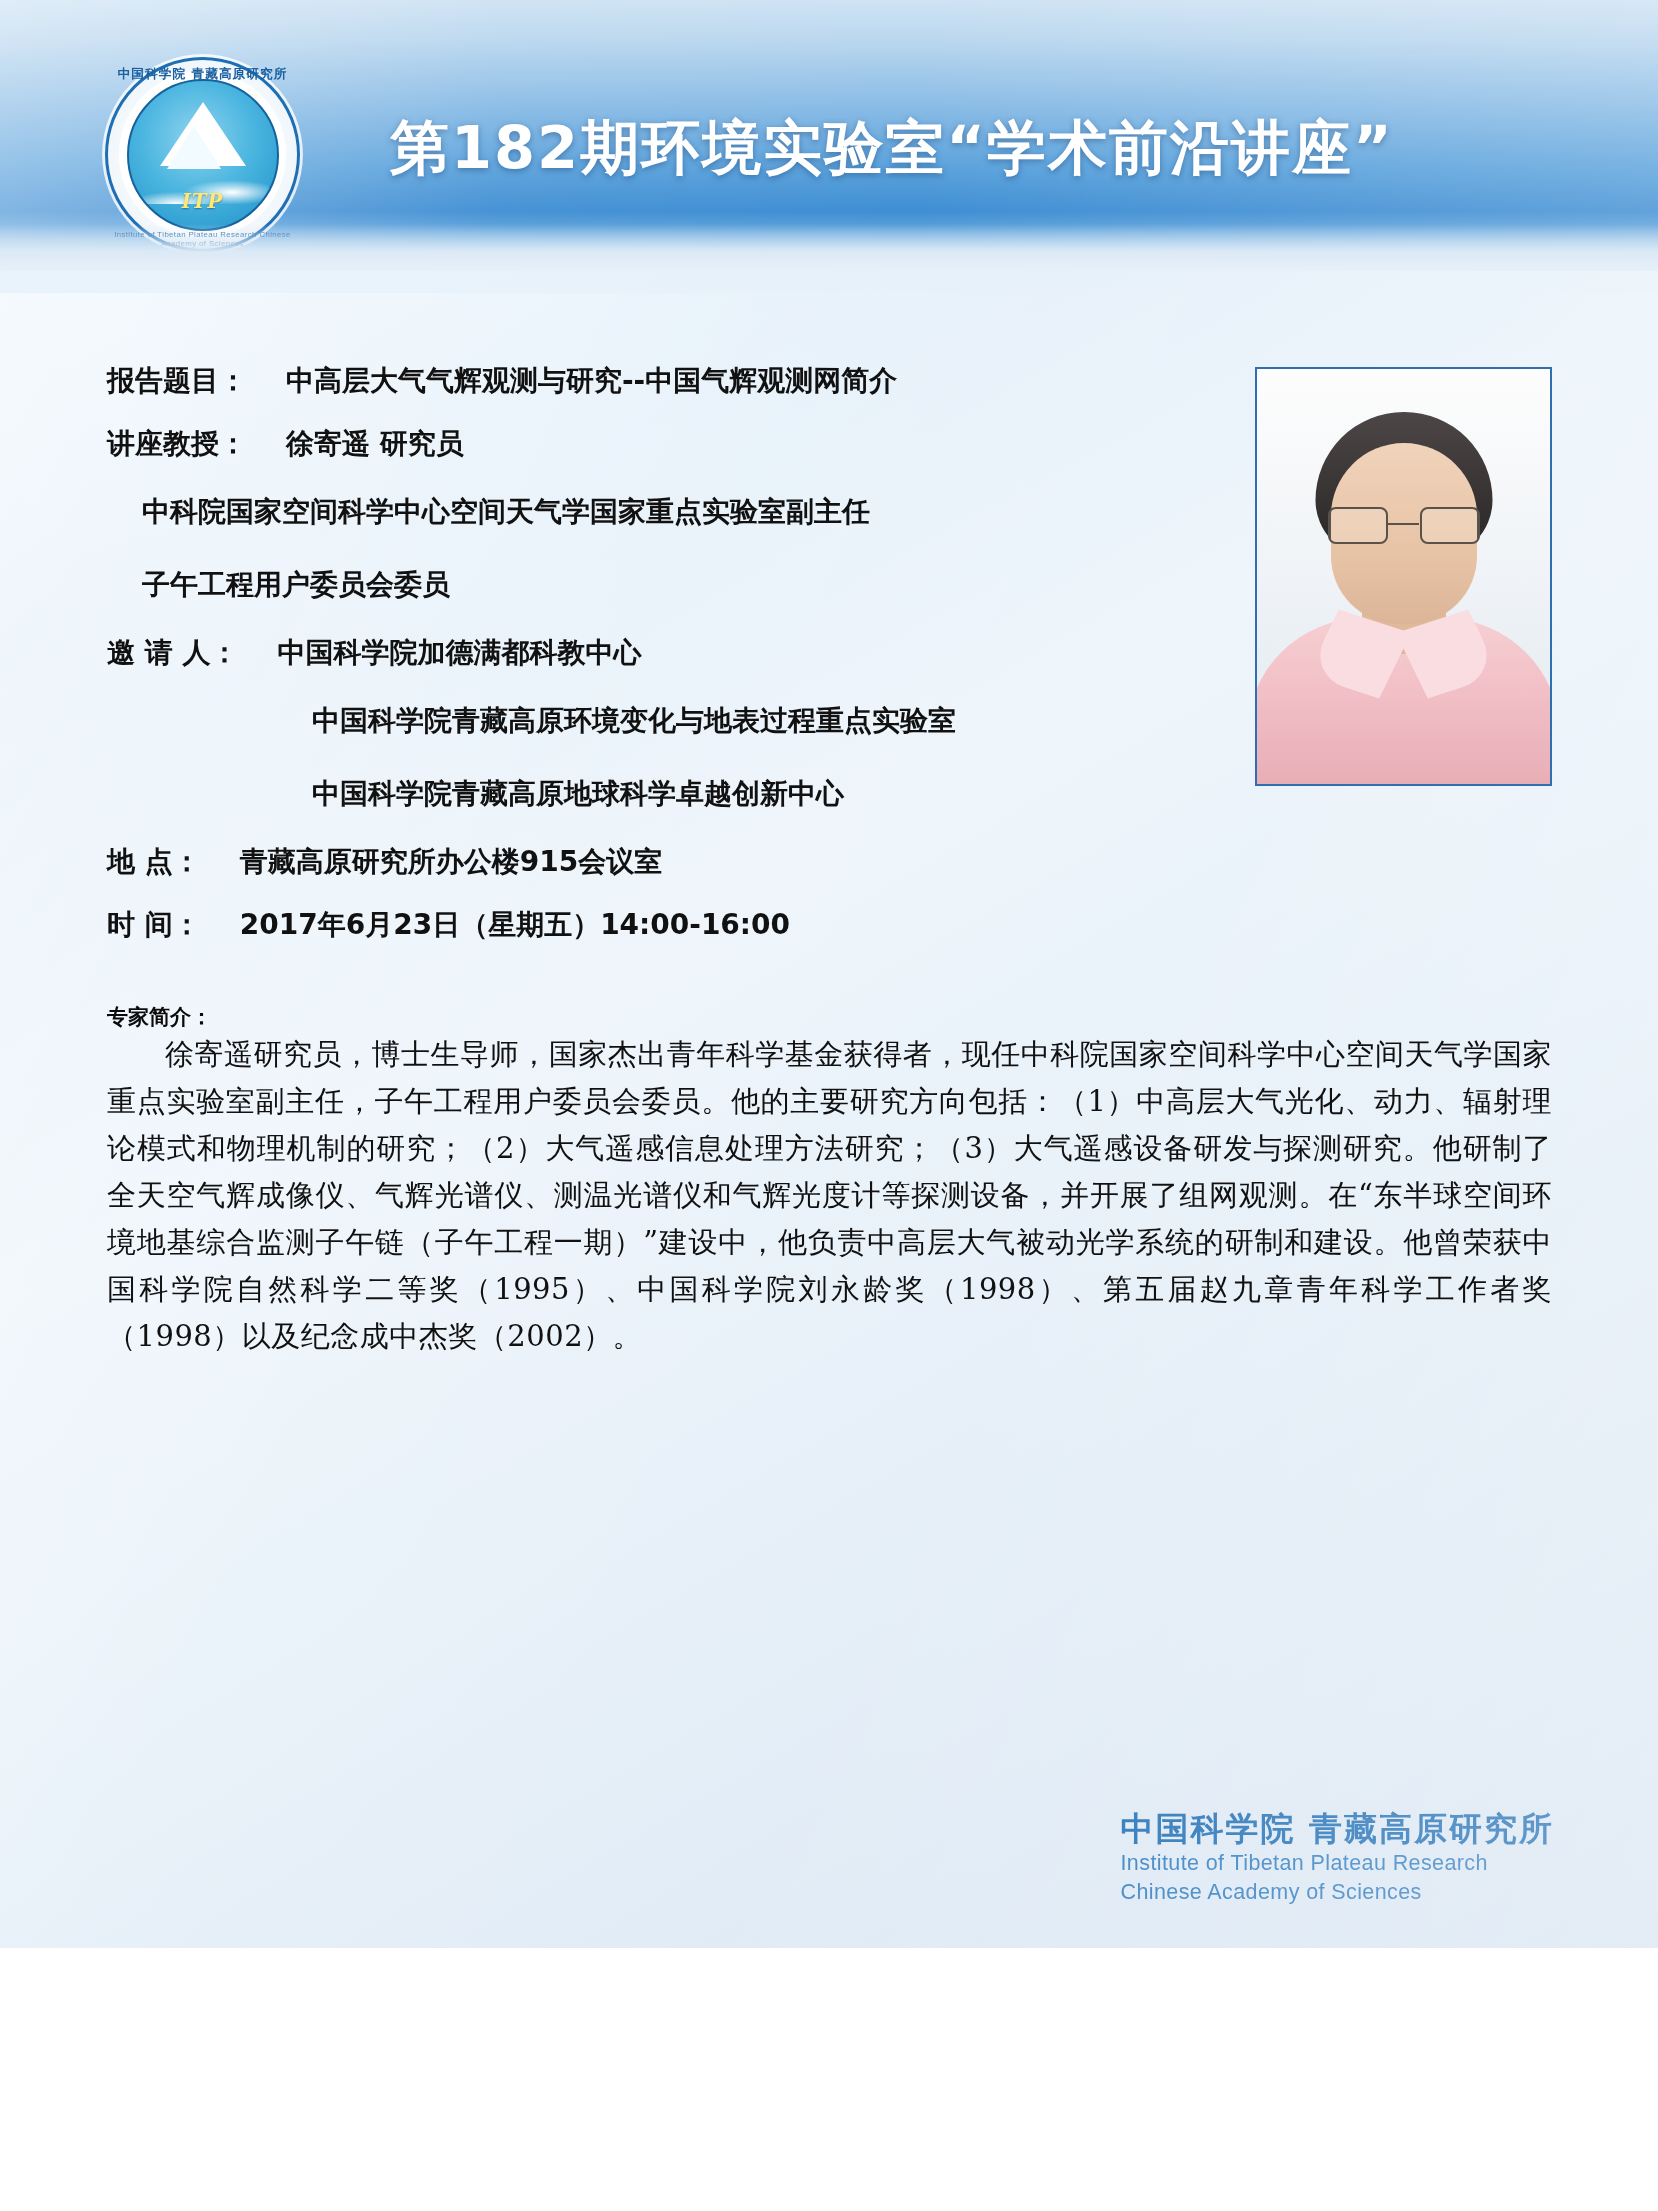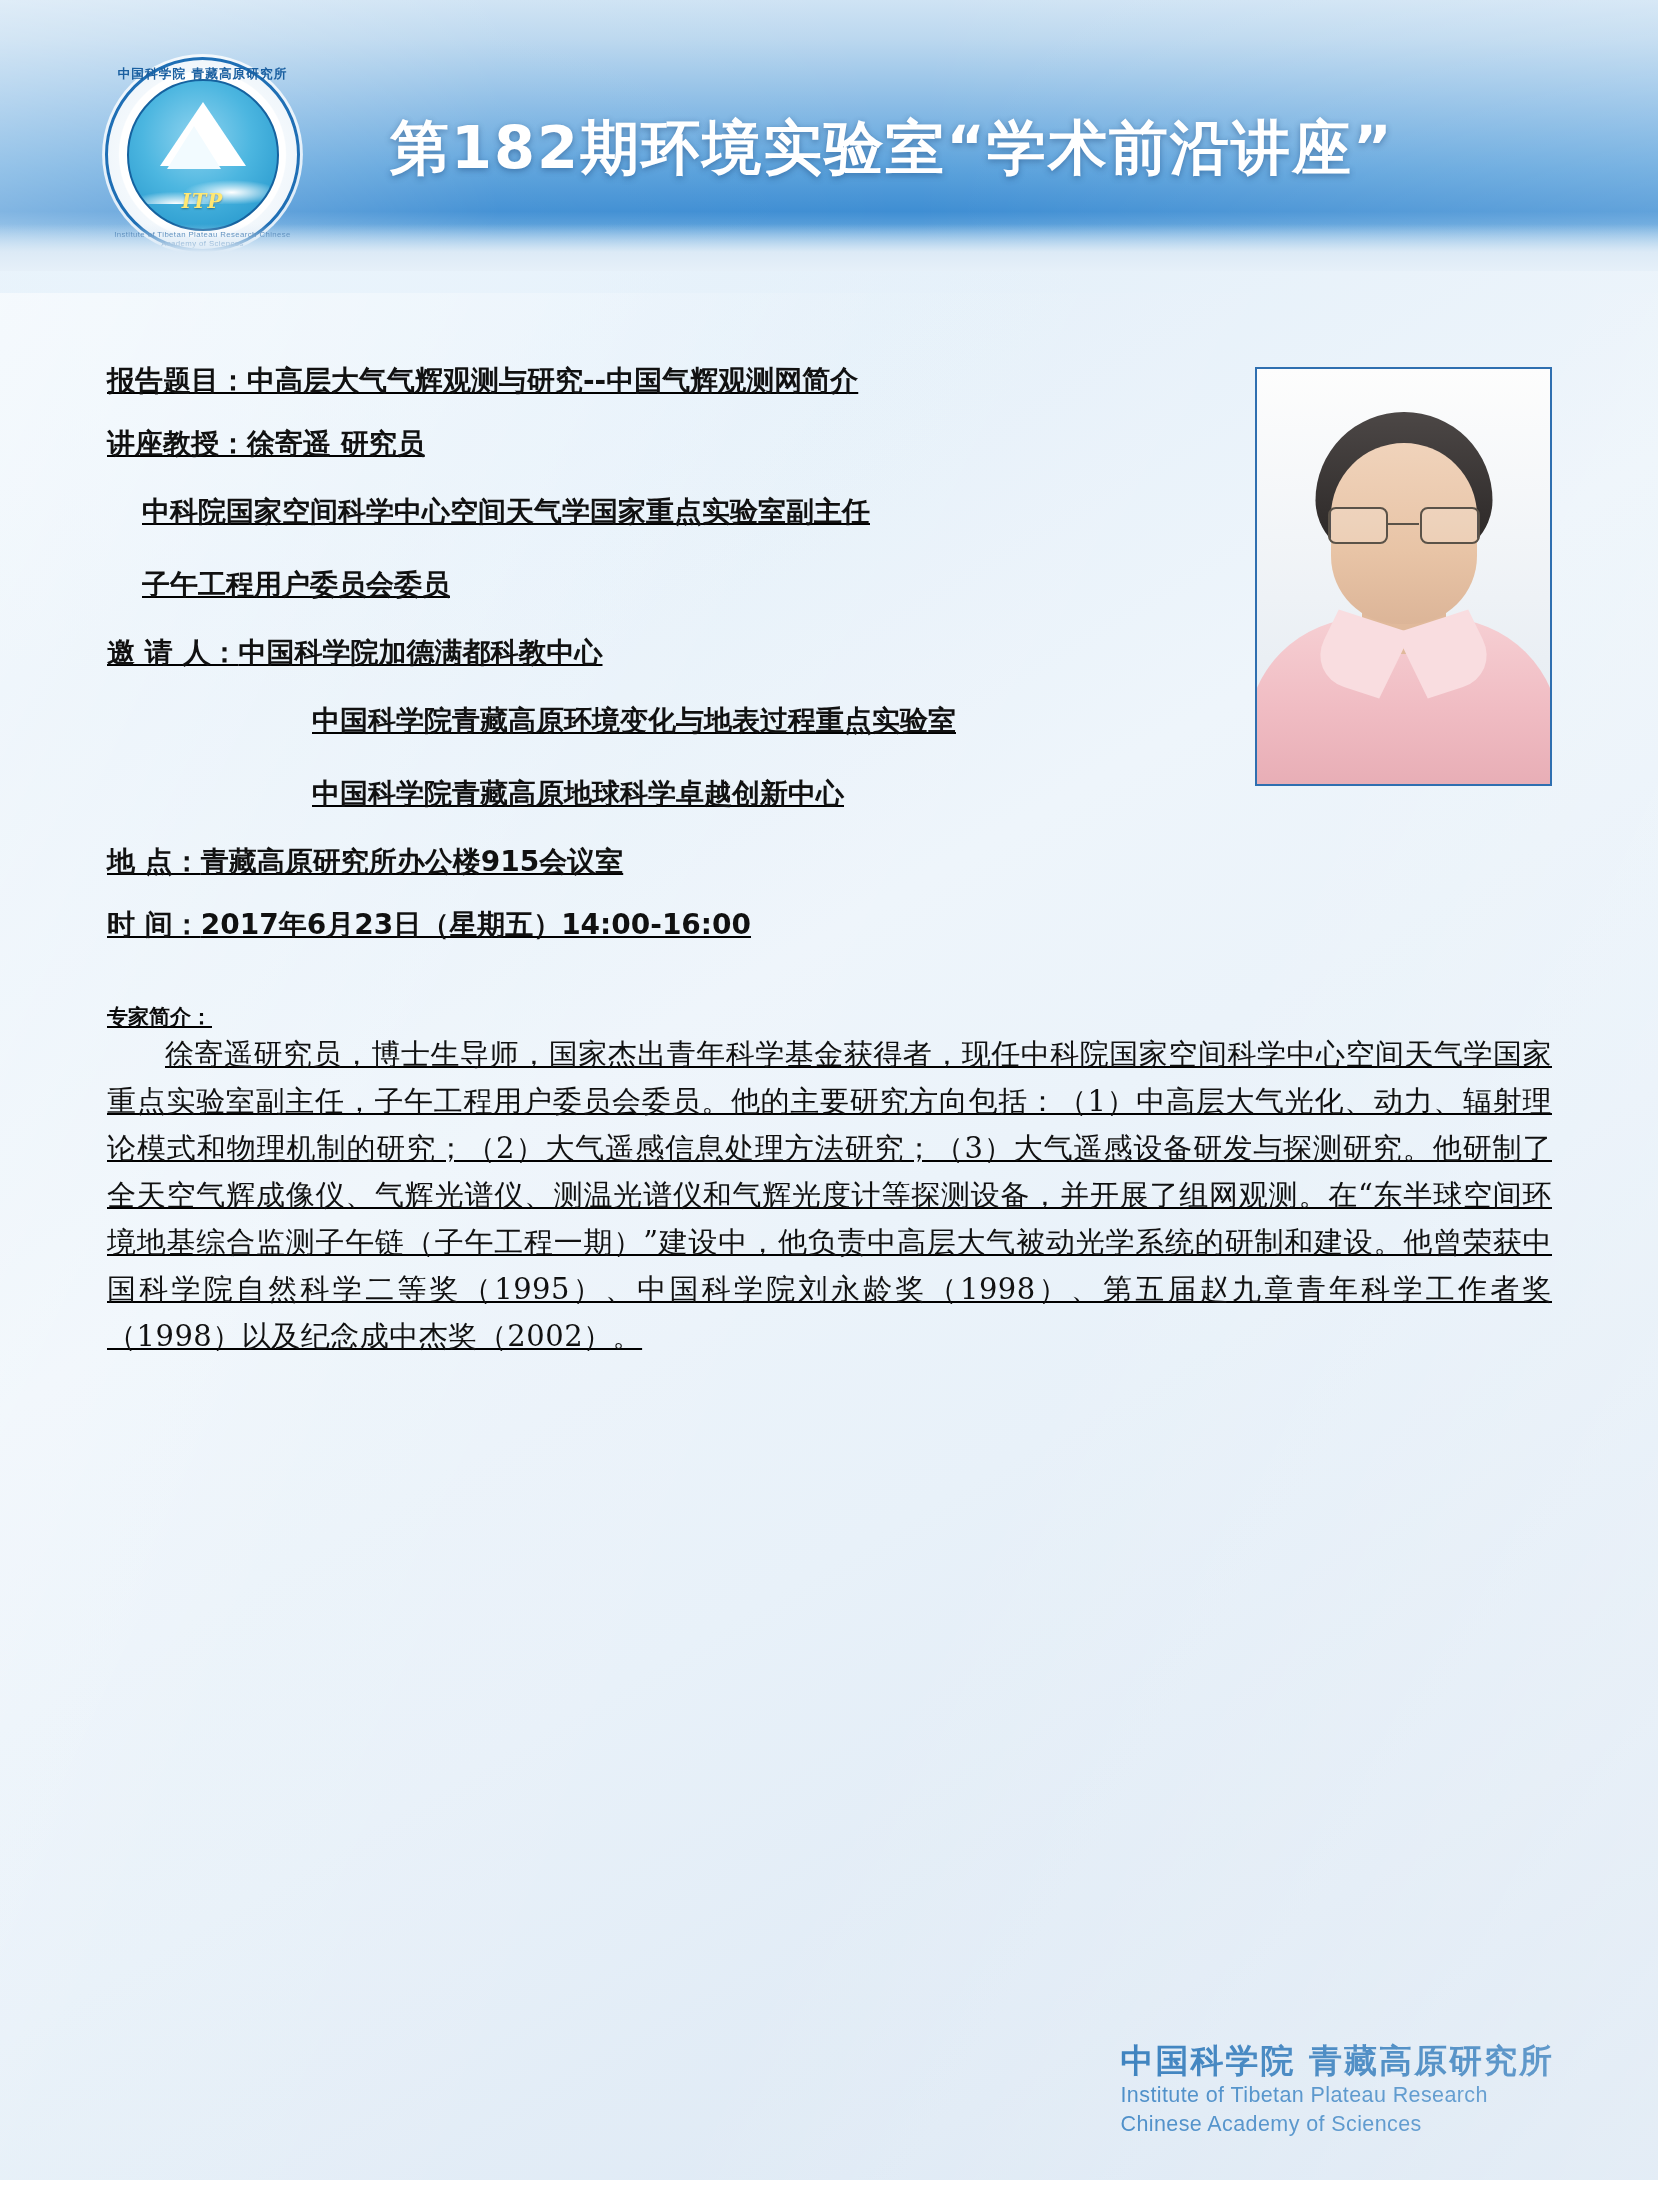--- a/index.html
+++ b/index.html
@@ -9,26 +9,25 @@
   body {
     width: 1659px;
     height: 2212px;
     font-family: "Liberation Sans", sans-serif;
     background: #ffffff;
     overflow: hidden;
   }
   .poster {
     position: relative;
     width: 1659px;
-    height: 2180px;
+    height: 1948px;
     background:
       radial-gradient(ellipse 1365px 878px at 18% 8%, #eaf4fc 0%, rgba(234,244,252,0) 60%),
       linear-gradient(150deg, #e9f3fb 0%, #e3eff9 22%, #eef5fb 45%, #e8f1f9 65%, #dfeaf5 85%, #d5e3f1 100%);
     overflow: hidden;
-    text-decoration: underline;
   }
   
   .poster::after {
     content: "";
     position: absolute;
     left: 0; right: 0; top: 293px; bottom: 0;
     background: linear-gradient(115deg, rgba(255,255,255,0.55) 0%, rgba(255,255,255,0.05) 35%, rgba(255,255,255,0.0) 60%, rgba(255,255,255,0.35) 100%);
     pointer-events: none;
   }
 
@@ -171,20 +170,21 @@
   }
   .info-row {
     display: flex;
     align-items: flex-start;
     font-size: 28px;
     font-weight: bold;
     color: #111111;
     line-height: 1.0;
     margin-bottom: 35px;
     white-space: nowrap;
+    gap: 39px;
   }
   .info-row .label {
     flex: 0 0 auto;
   }
   .info-row .value {
     flex: 0 0 auto;
   }
   .info-sub {
     font-size: 28px;
     font-weight: bold;

